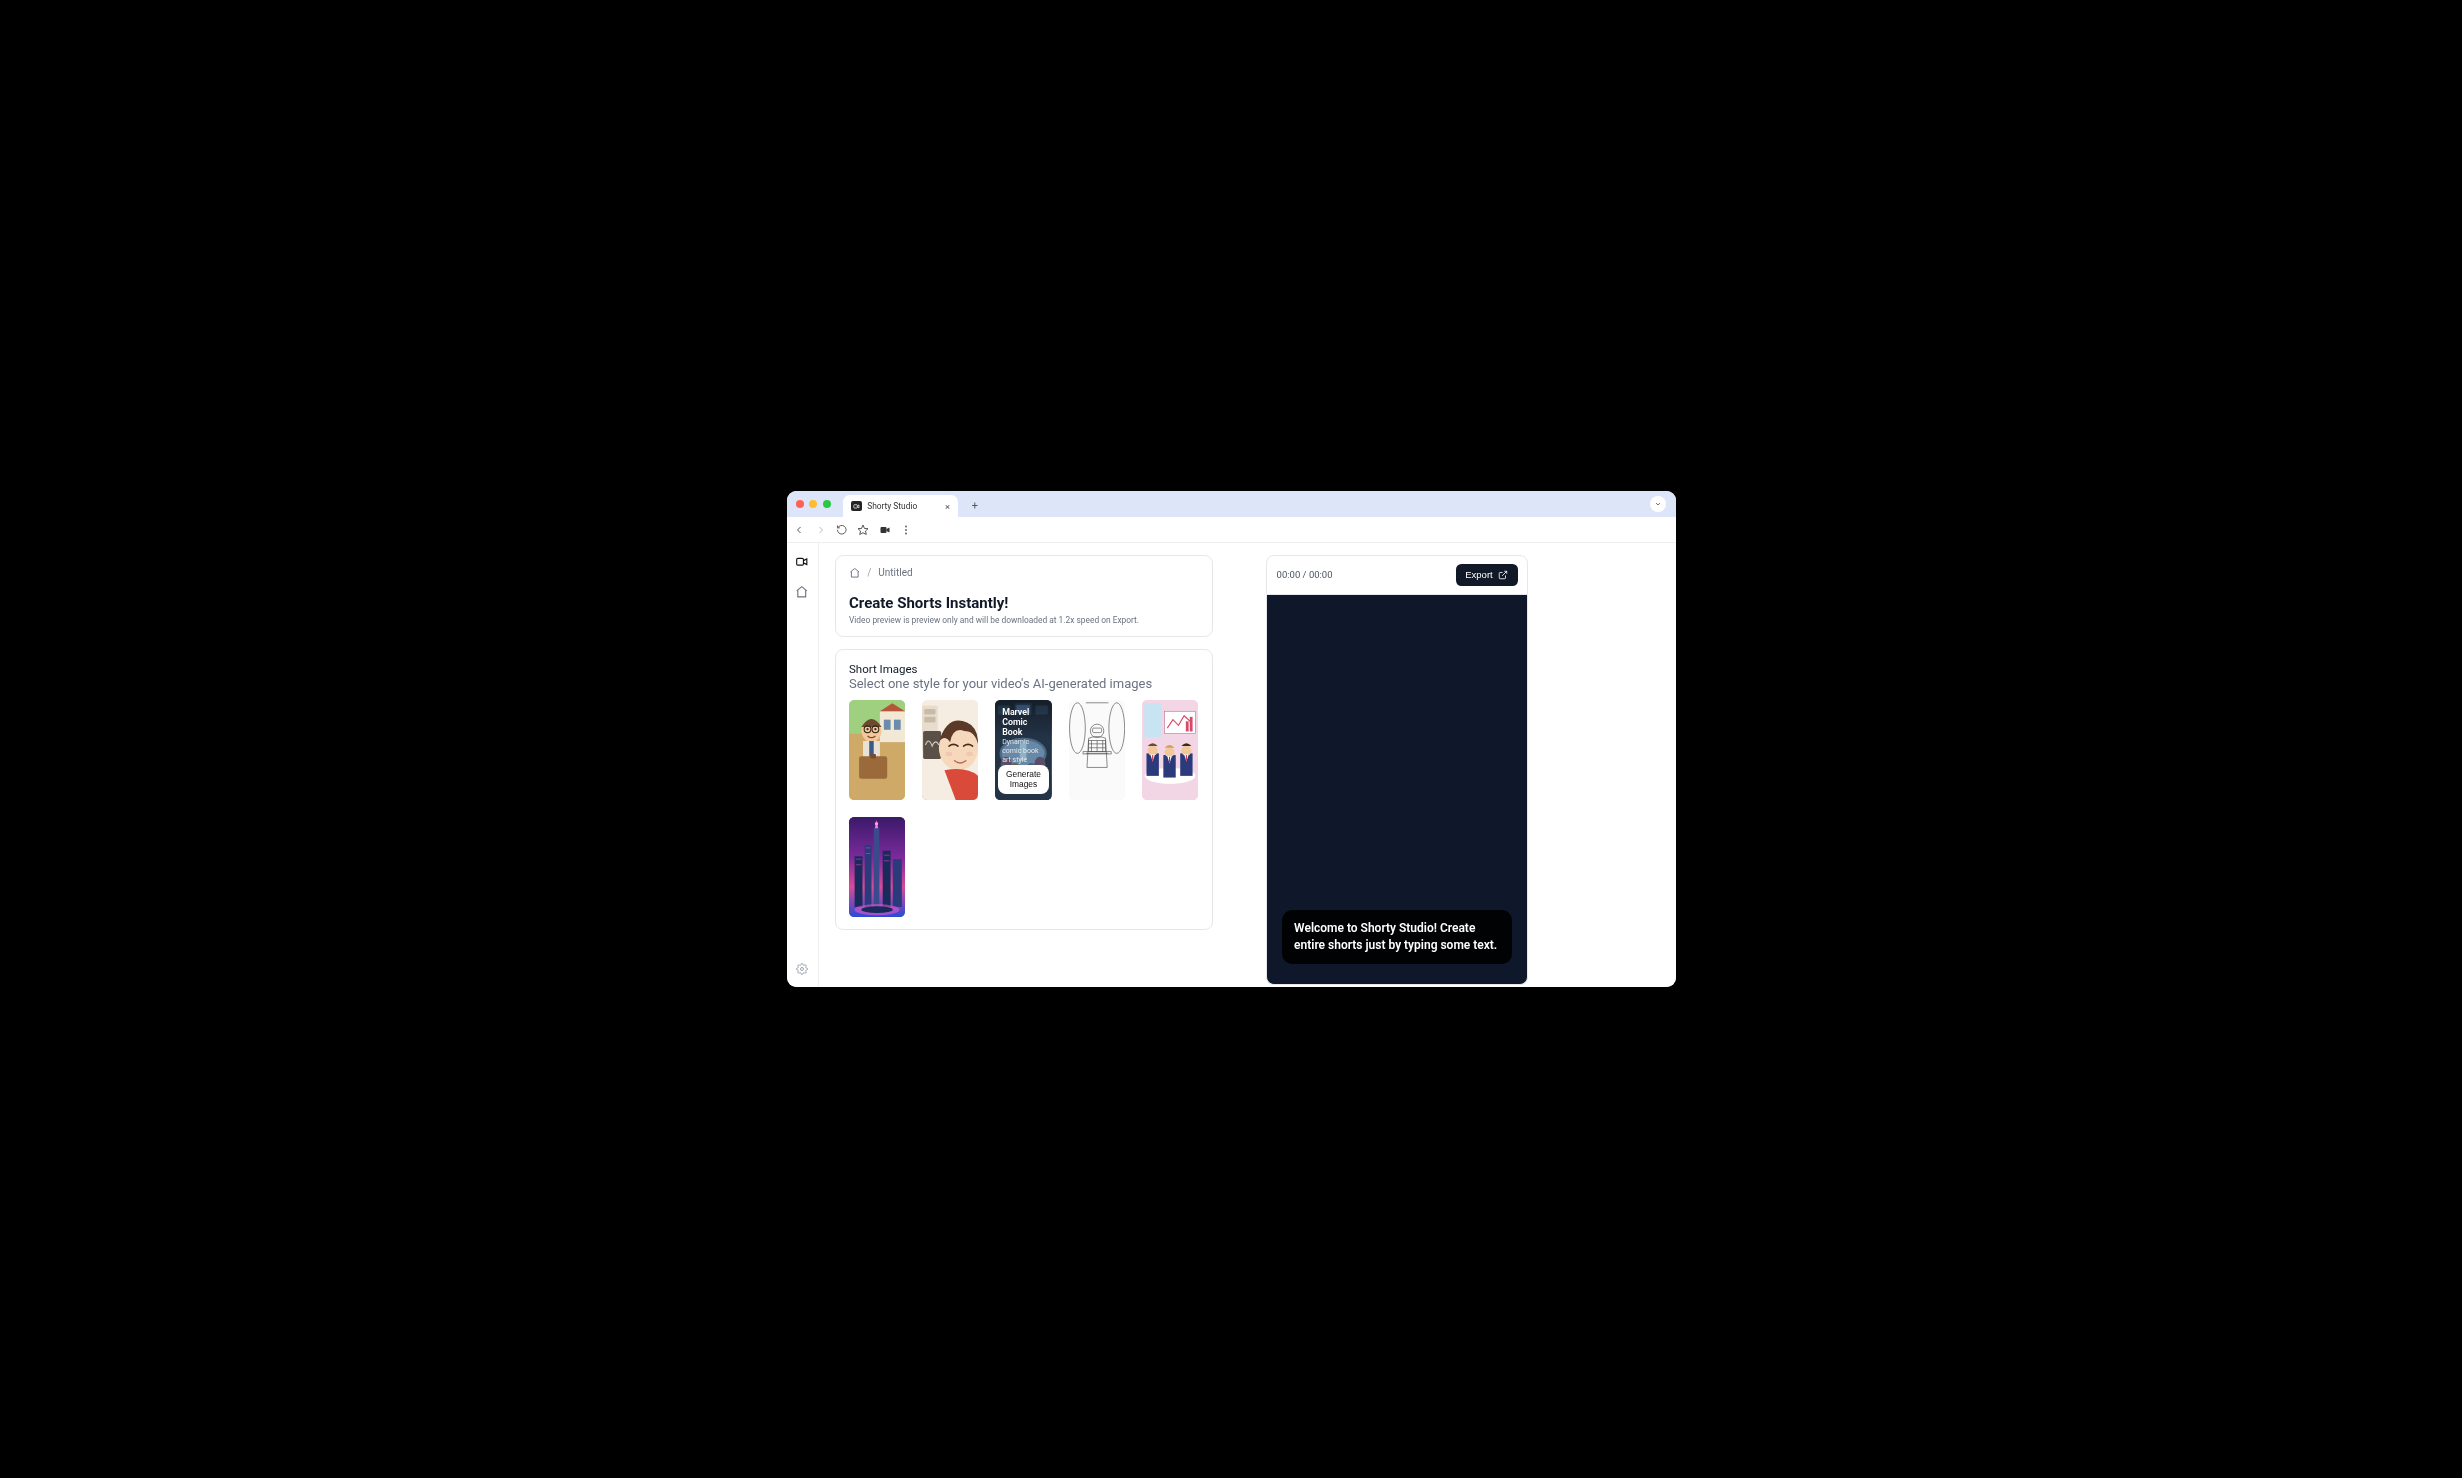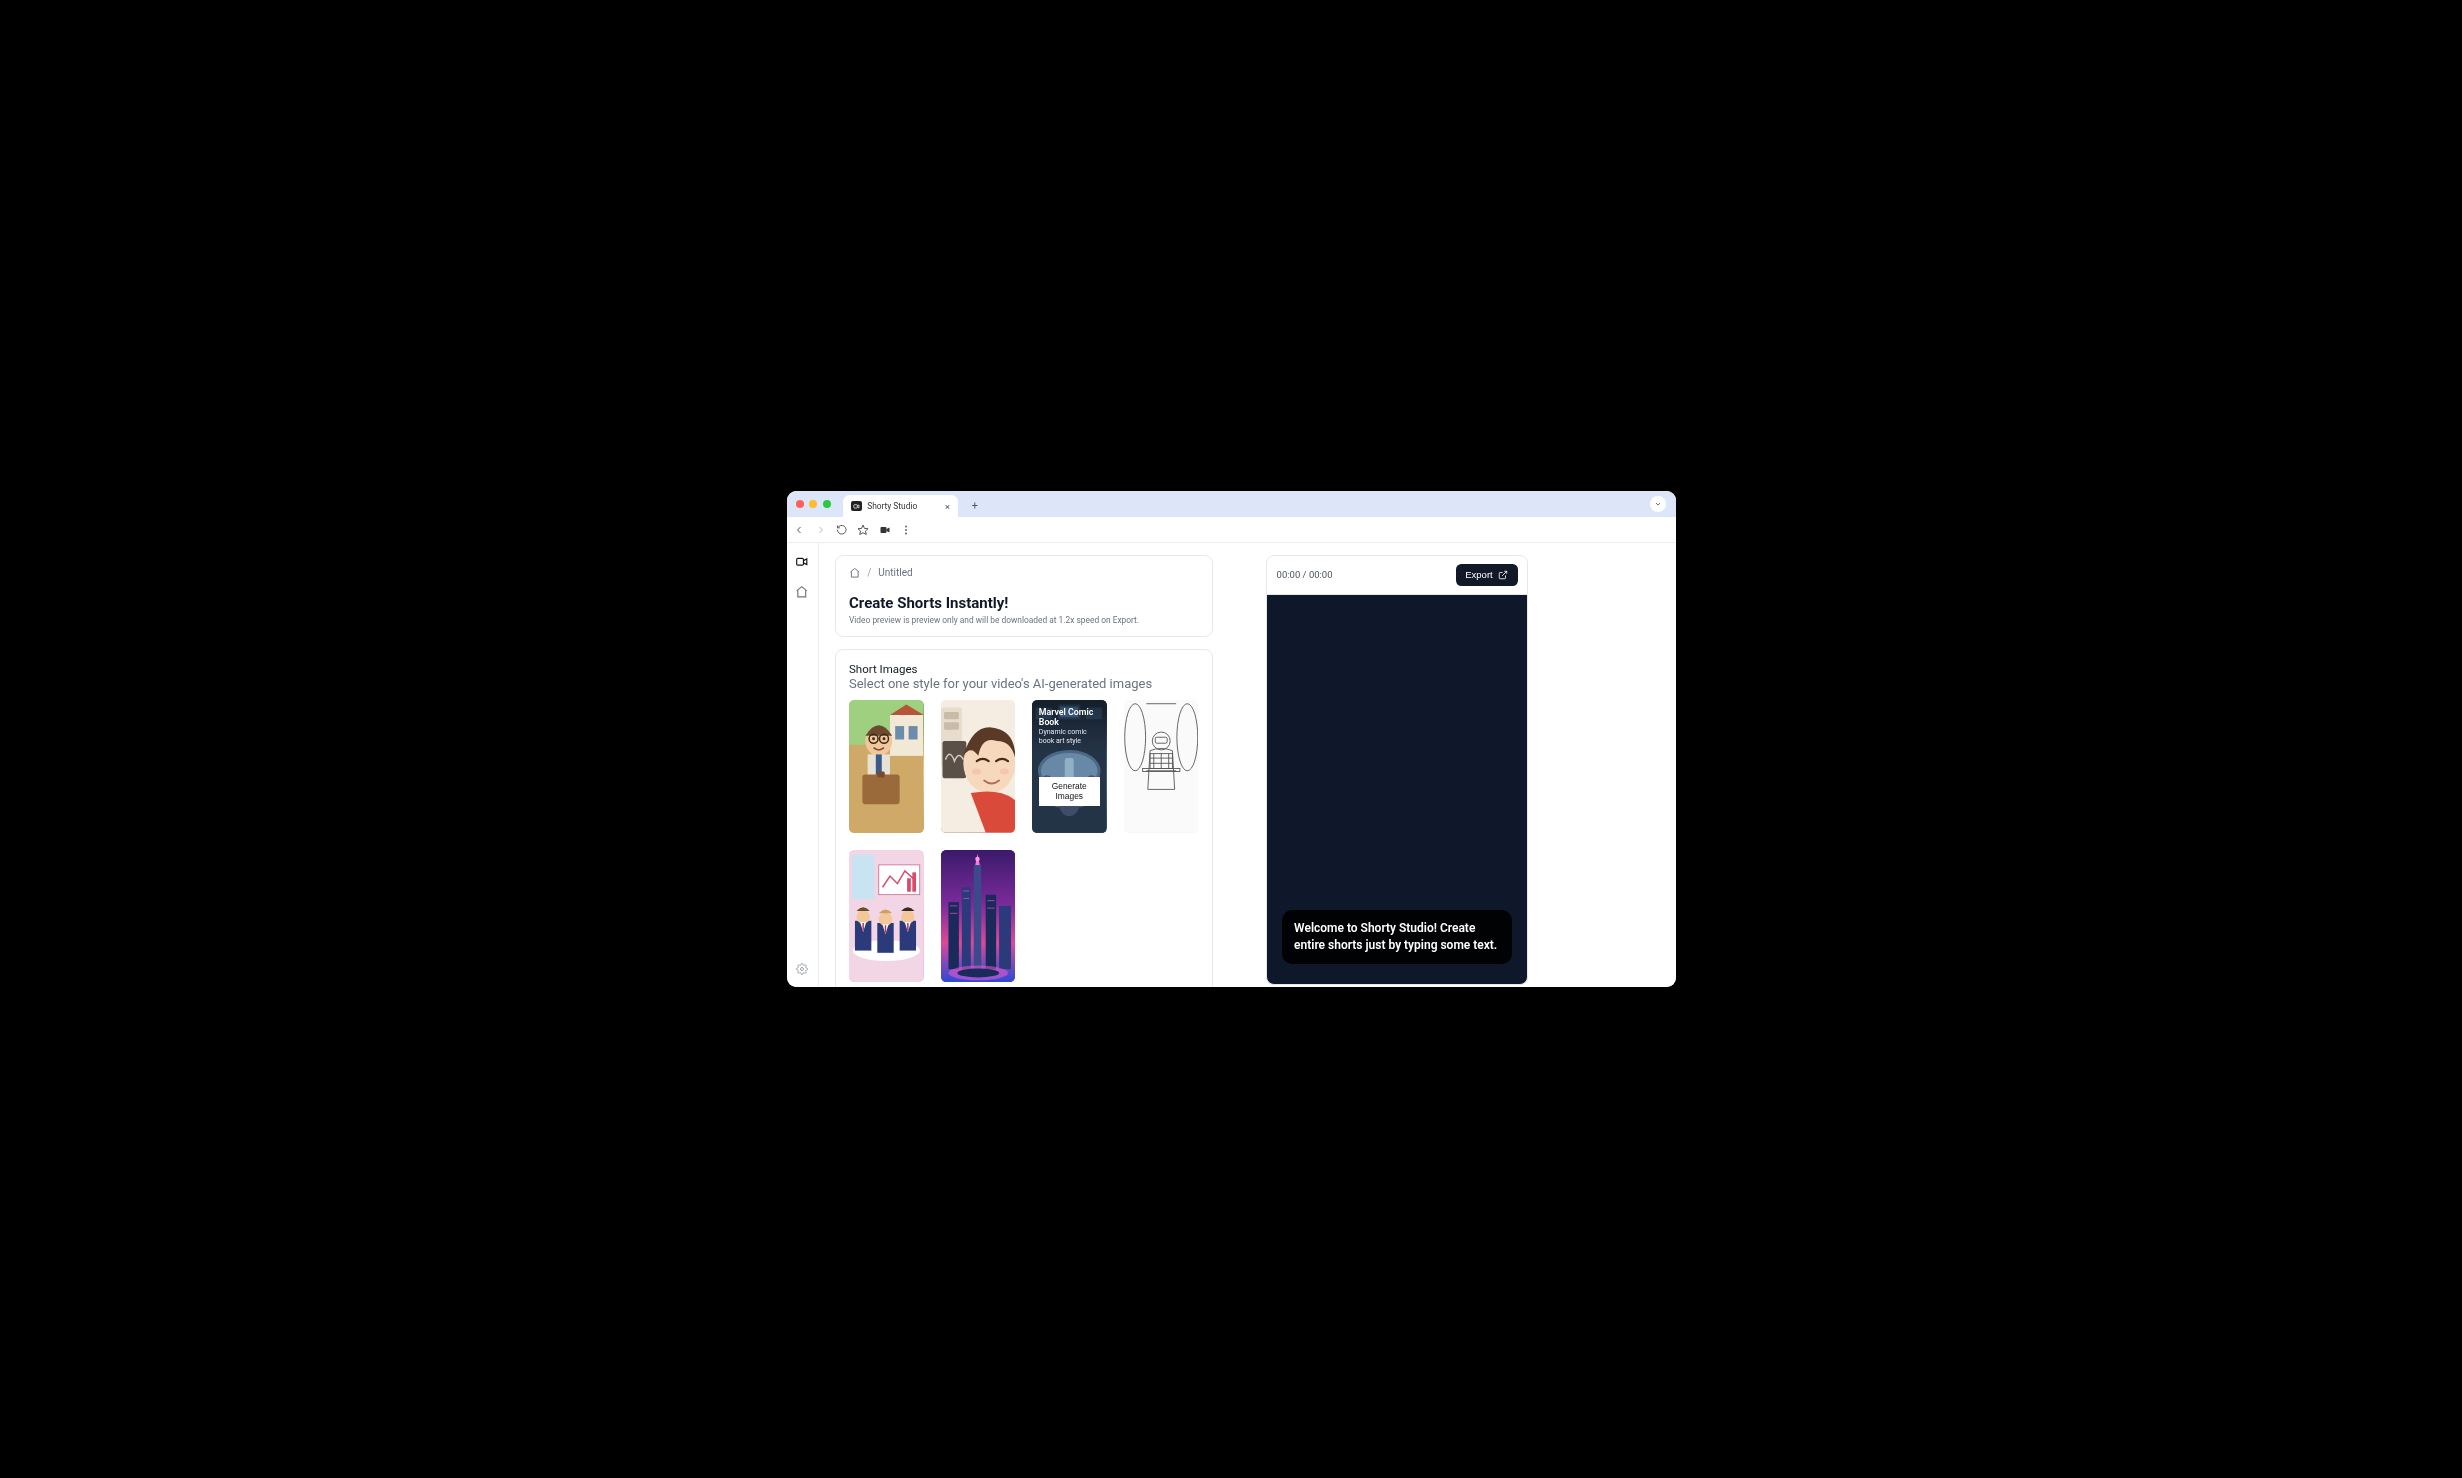--- a/index.html
+++ b/index.html
@@ -132,21 +132,21 @@
   h1.page-title {
     font-size: 15px; font-weight: 700; color:#111827; margin-top: 16px;
   }
   .subtitle { font-size: 8.4px; color:#6b7280; margin-top: 2.7px; }
   .section-card { margin-top: 12px; border:0.7px solid #e5e7eb; border-radius:8px; padding:12px 13.5px; }
   .section-title { font-size: 11.5px; font-weight: 400; color:#111827; }
   .section-sub { font-size: 13px; color:#6b7280; margin-top:0; }
   .styles-grid {
     margin-top: 9.5px;
     display:grid;
-    grid-template-columns: repeat(4, 1fr);
+    grid-template-columns: repeat(5, 1fr);
     gap: 17px;
   }
   .style-tile {
     aspect-ratio: 9/16;
     border-radius: 5.4px;
     overflow:hidden;
     position:relative;
     cursor:pointer;
   }
   .style-overlay {
@@ -161,21 +161,21 @@
     background: linear-gradient(180deg, rgba(0,0,0,0.5) 0%, rgba(0,0,0,0.15) 40%, rgba(0,0,0,0.15) 100%);
   }
   .style-name { font-size: 8.8px; font-weight: 600; }
   .style-desc { font-size: 7px; color: #e5e7eb; margin-top: 1.4px; line-height:1.25; }
   .gen-btn {
     margin-top:auto;
     align-self:center;
     background:#fff;
     color:#111;
     border:none;
-    border-radius:0;
+    border-radius:8px;
     padding: 4.7px 8px;
     font-size: 8.4px;
     font-weight:500;
     cursor:pointer;
     margin-bottom: 20px;
   }
   
   .tile-pixar { background: linear-gradient(160deg,#a9d08e 0%, #7fb26b 30%, #e8c48a 60%, #d0a060 100%); }
   .tile-anime { background: linear-gradient(150deg,#f7e9dc 0%, #ecd6c8 40%, #8b5a3c 100%); }
   .tile-comic { background: radial-gradient(circle at 50% 60%, #7aa0c4 0%, #3f5a77 60%, #23344a 100%); }

